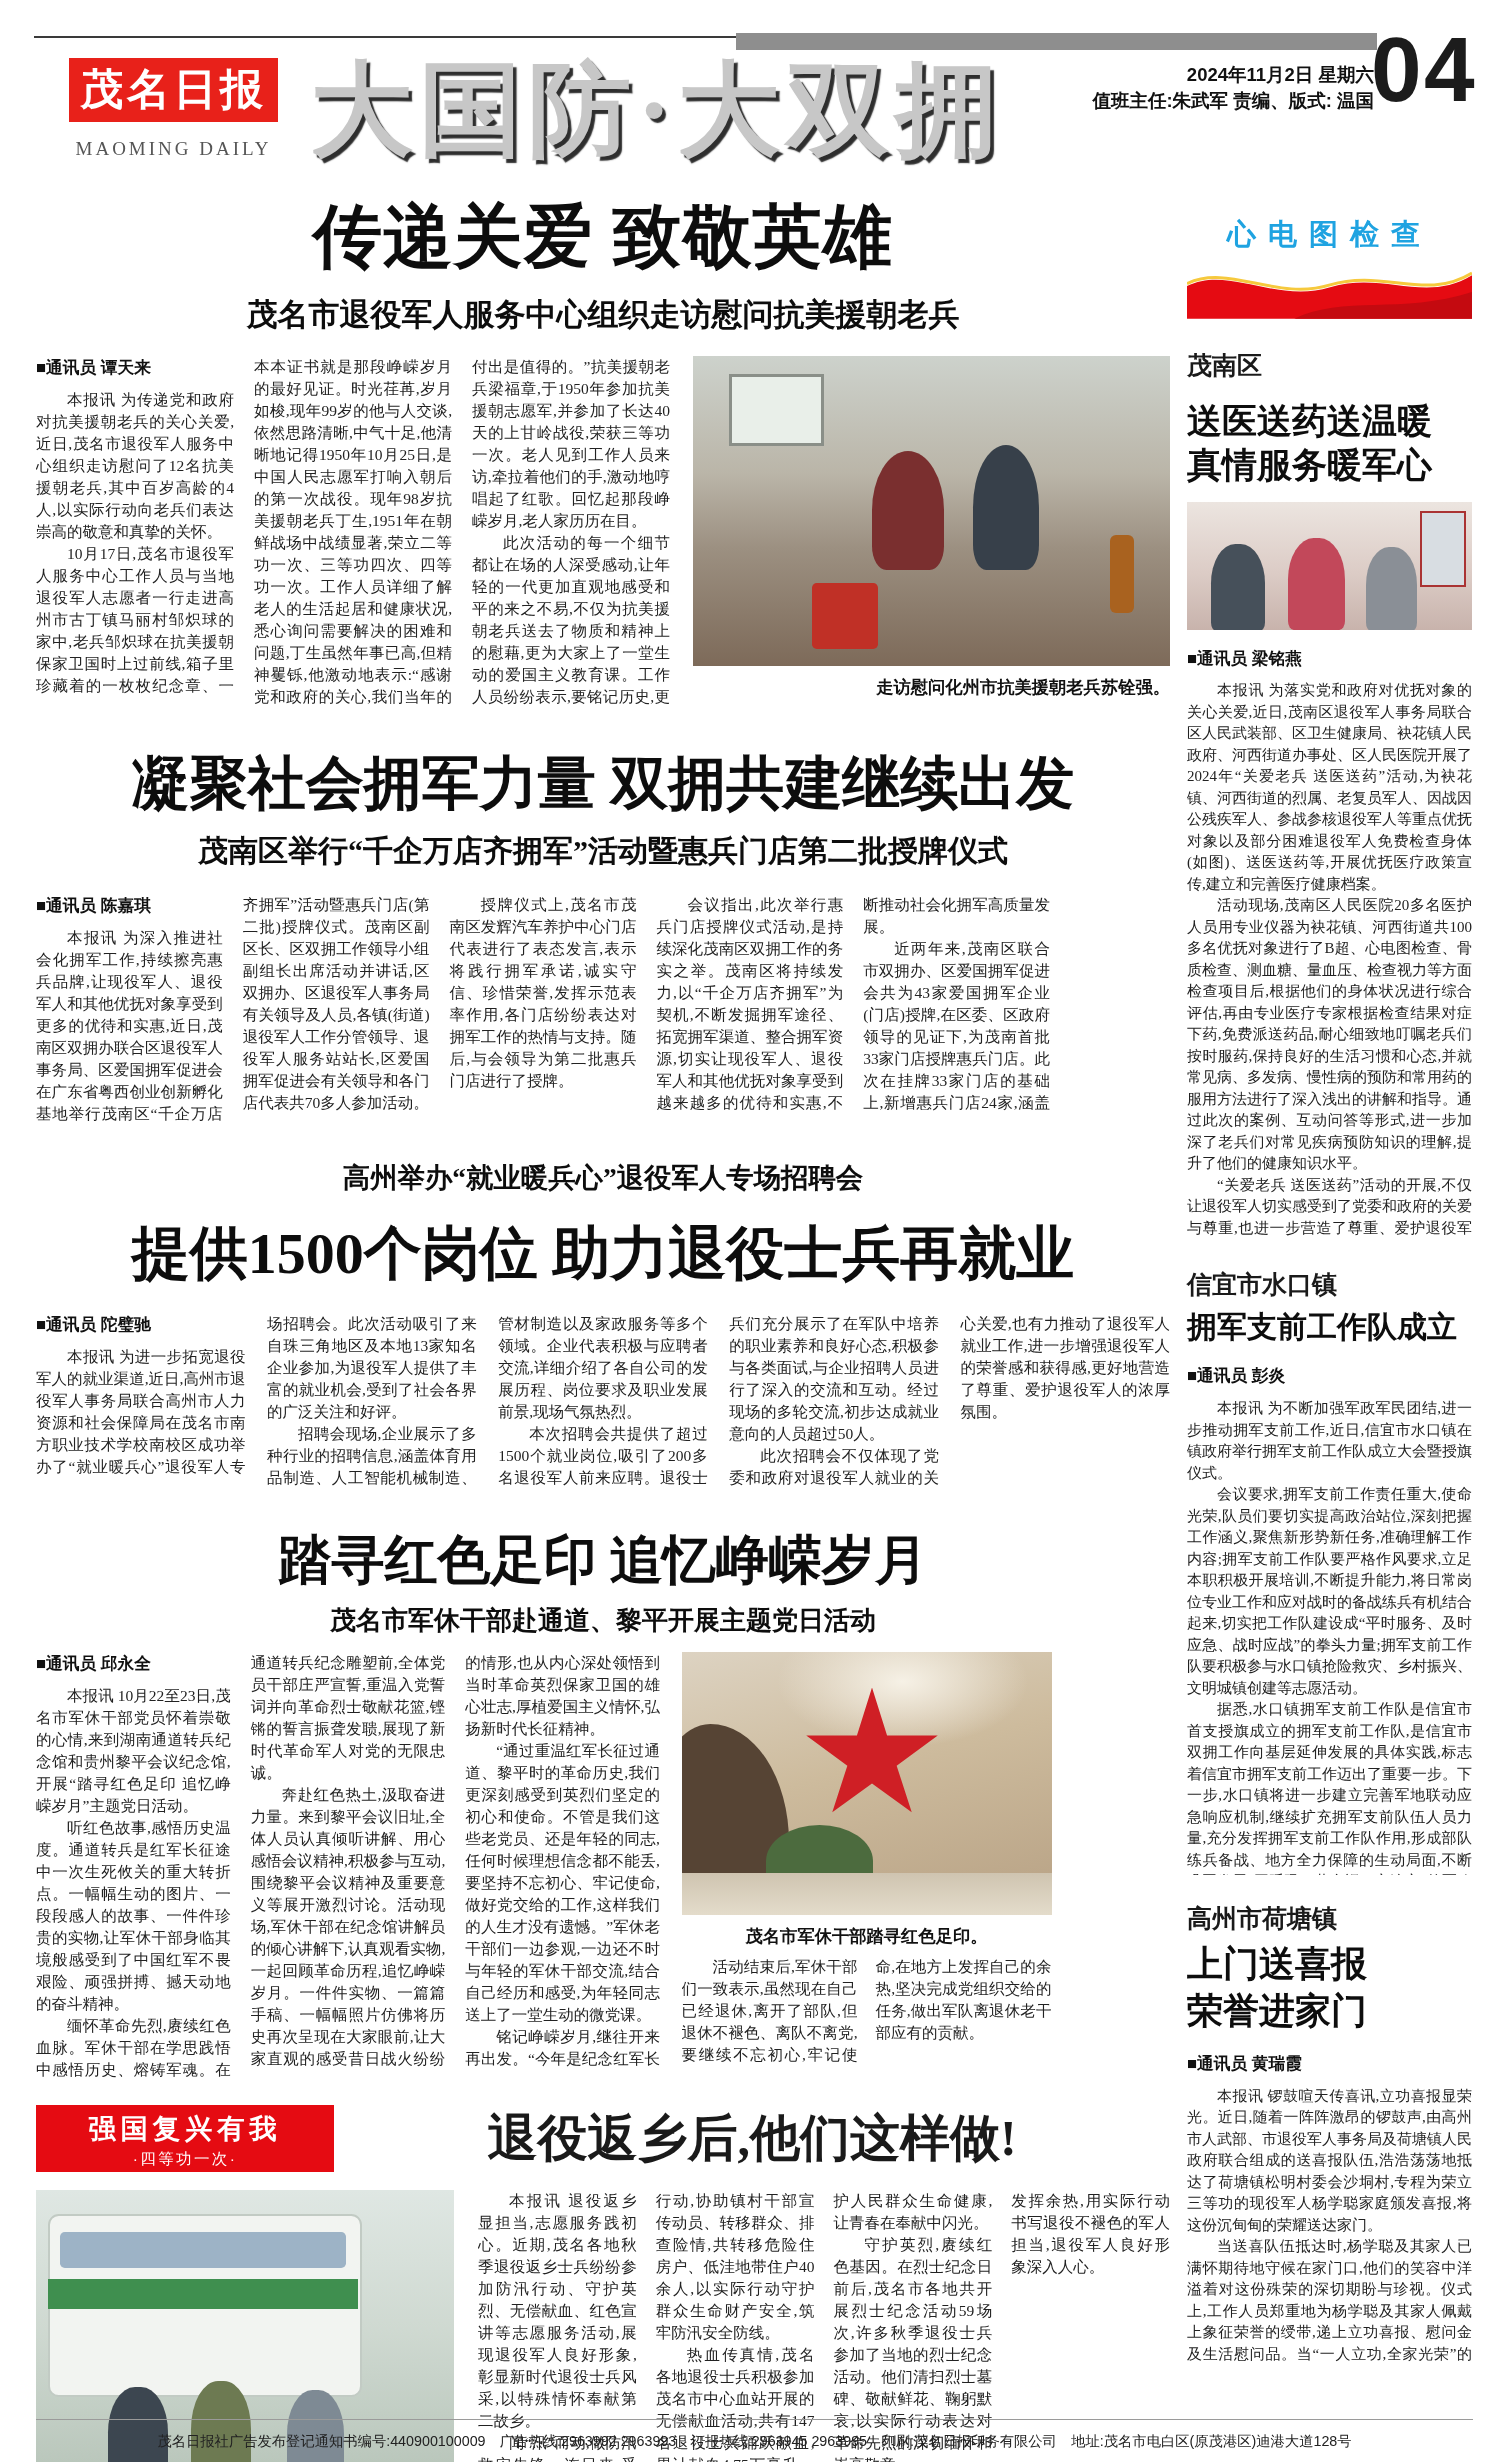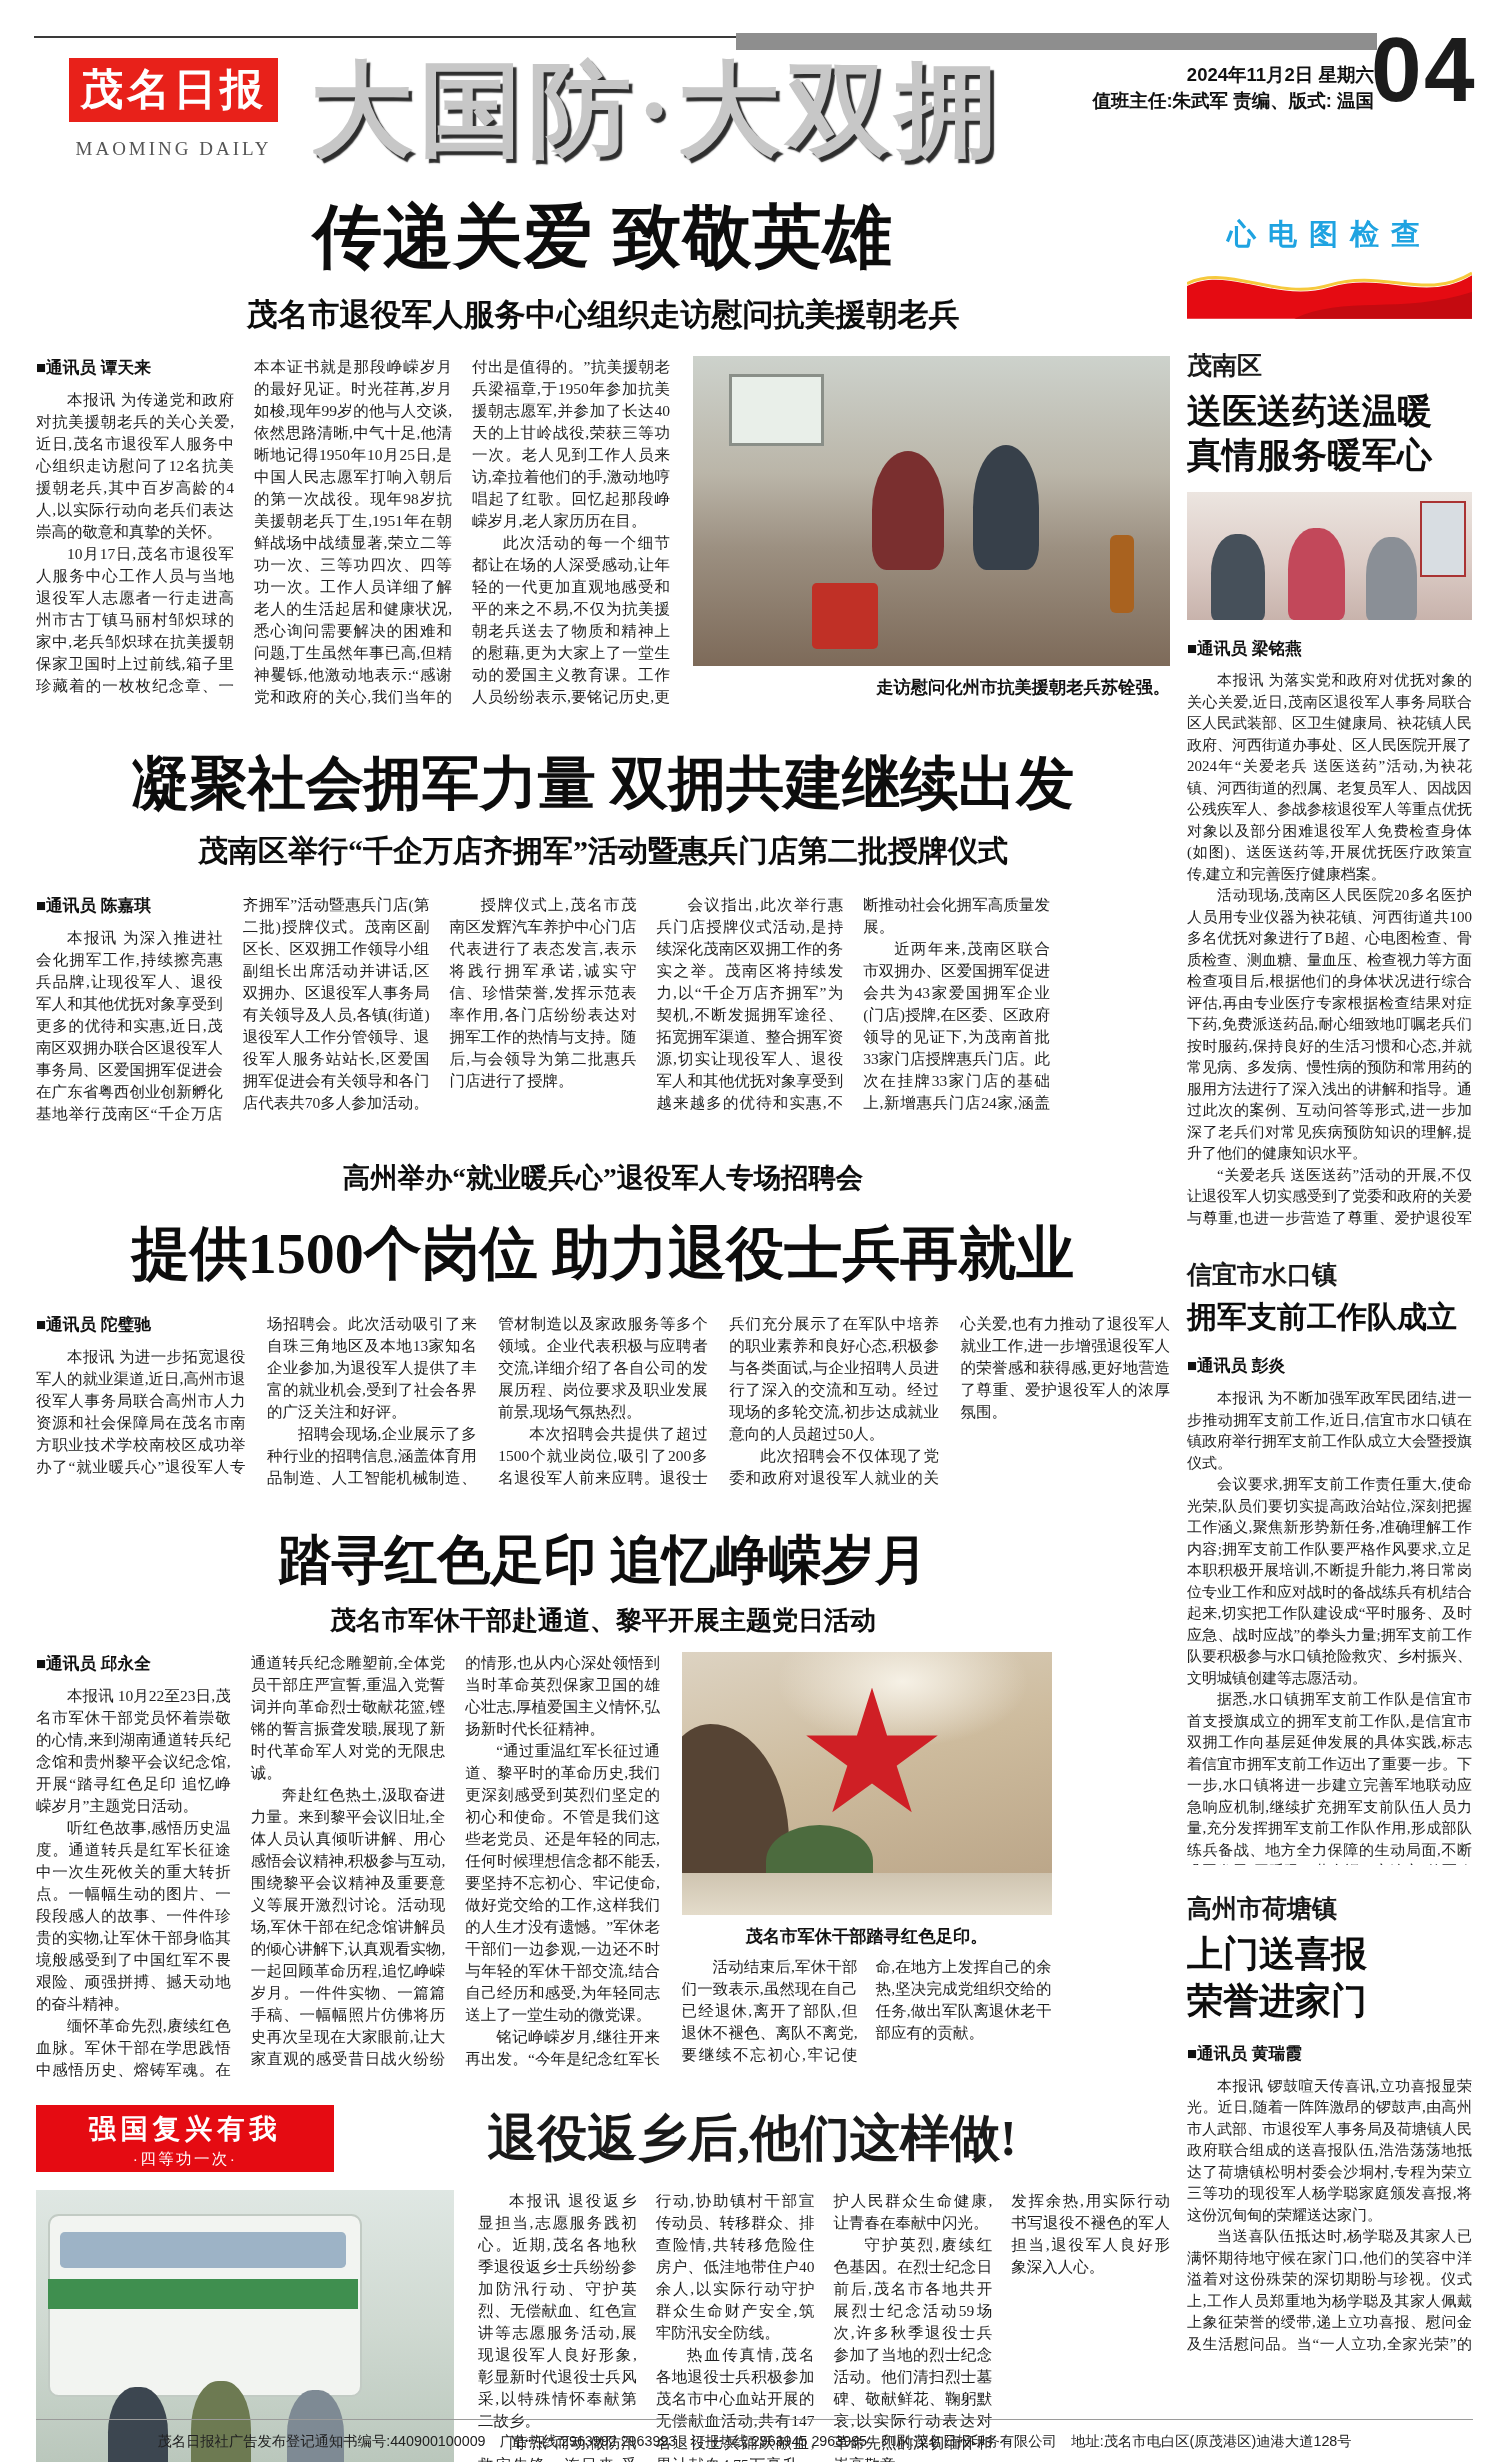--- a/index.html
+++ b/index.html
@@ -83,21 +83,21 @@
   .ph-a5 .win{position:absolute;left:24px;top:42px;width:286px;height:36px;background:#9db3c6;border-radius:4.8px;}
   .ph-a5 .f1{position:absolute;left:72px;top:197px;width:60px;height:101px;background:#3c4650;border-radius:45% 45% 10% 10%;}
   .ph-a5 .f2{position:absolute;left:155px;top:191px;width:60px;height:107px;background:#6d7a52;border-radius:45% 45% 10% 10%;}
   .ph-a5 .f3{position:absolute;left:251px;top:200px;width:57px;height:98px;background:#7e8astroke;background:#7e8a94;border-radius:45% 45% 10% 10%;}
   
   .sidebar{position:absolute;left:1187px;top:215px;width:285px;}
   .banner-title{color:#1fa3e1;font-size:29px;font-weight:700;text-align:center;letter-spacing:12px;
                 font-family:"Liberation Sans","DejaVu Sans",sans-serif;}
   .ribbon{margin-top:7.2px;}
   .kicker{font-size:25px;font-weight:700;margin-top:27.4px;}
-  .sb-hl{font-size:35px;font-weight:700;line-height:44px;margin-top:8px;color:#0d0d0d;}
+  .sb-hl{font-size:35px;font-weight:700;line-height:44px;margin-top:18px;color:#0d0d0d;}
   .sb-hl2{font-size:30px;font-weight:700;margin-top:6px;color:#0d0d0d;}
   .sb-hl3{font-size:36px;font-weight:700;line-height:47px;margin-top:6px;color:#0d0d0d;}
   .sb-photo{margin-top:14.3px;}
   .sb-byline{margin-top:16.7px;}
   .sb-body p.para{font-size:15px;line-height:21.5px;}
   .sb-body{overflow:hidden;}
   .s1-body{height:560px;}
   .s2-body{height:477px;}
   .s3-body{height:280px;}
   

